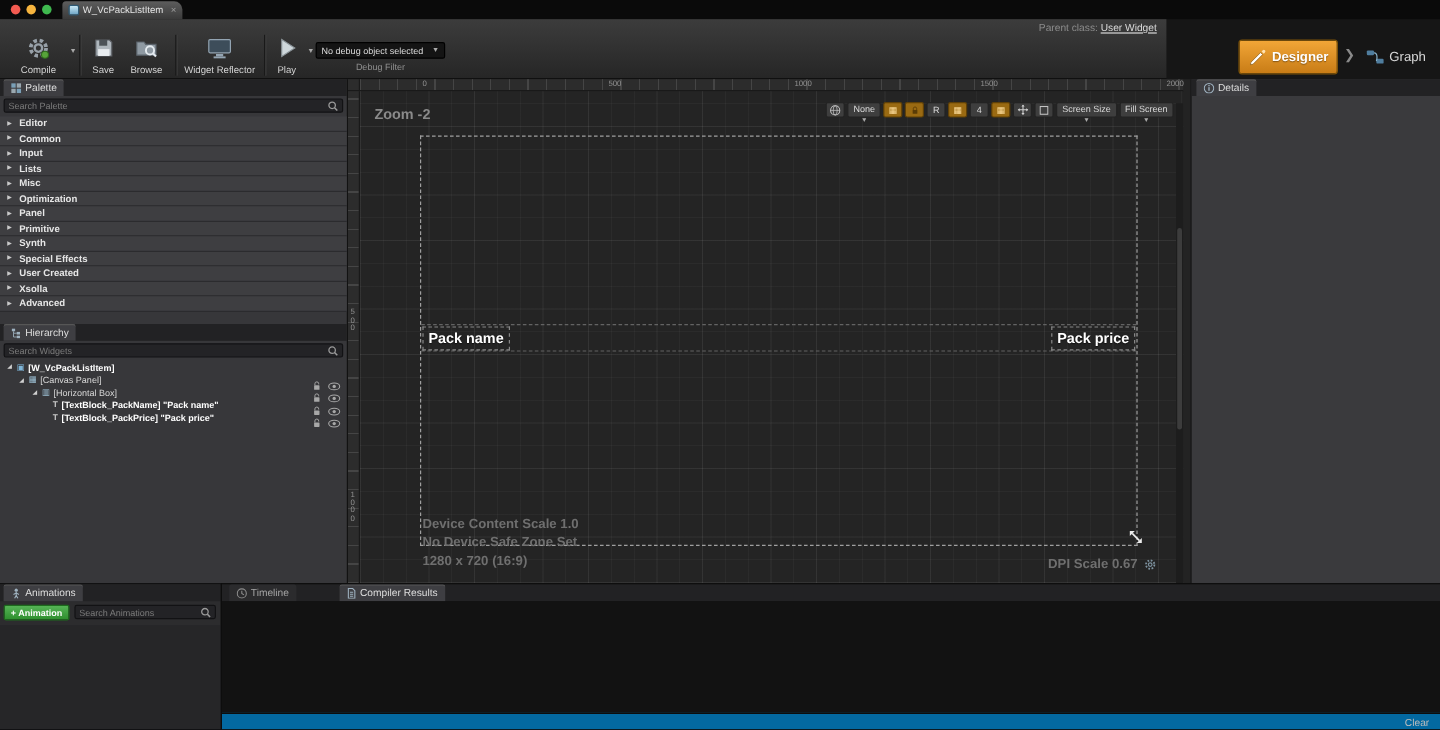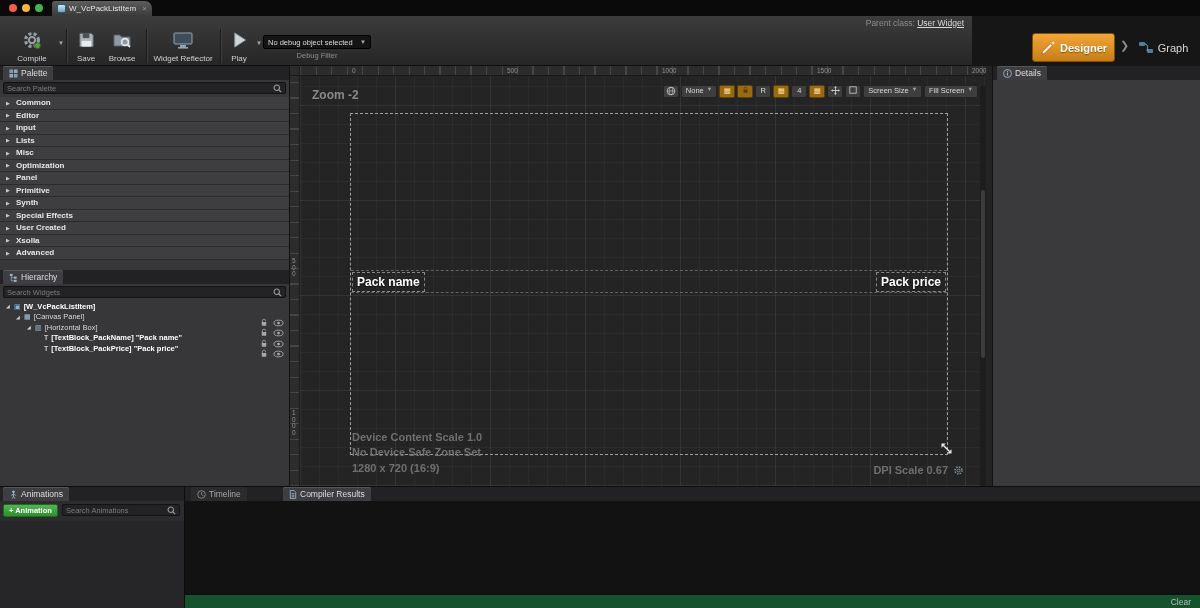--- a/index.html
+++ b/index.html
@@ -70,21 +70,21 @@
 #ruler-left{position:absolute;left:0;top:10px;width:10px;bottom:0;background:#2c2c2c;border-right:1px solid #191919;background-image:repeating-linear-gradient(0deg,#454545 0 1px,transparent 1px 15.5px);}
 .rl-top-label{position:absolute;top:1px;font-size:6.5px;color:#909090;}
 .rl-left-label{position:absolute;left:2px;font-size:6.5px;line-height:6.5px;color:#909090;white-space:pre-line;}
 #viewport{position:absolute;left:10px;top:10px;right:6px;bottom:0;background:#242424;background-image:
  repeating-linear-gradient(90deg,rgba(255,255,255,.030) 0 1px,transparent 1px 19px),
  repeating-linear-gradient(0deg,rgba(255,255,255,.030) 0 1px,transparent 1px 19px),
  repeating-linear-gradient(90deg,rgba(255,255,255,.045) 0 1px,transparent 1px 95px),
  repeating-linear-gradient(0deg,rgba(255,255,255,.045) 0 1px,transparent 1px 95px);overflow:hidden;}
 #zoom-label{position:absolute;left:12px;top:12px;font-size:12px;font-weight:bold;color:#8a8a8a;}
 #vp-toolbar{position:absolute;top:9px;right:8px;display:flex;gap:2px;align-items:center;}
-.vpt{height:13px;background:#3e3e3e;border:1px solid #232323;border-radius:2px;display:flex;padding:0 4px;gap:3px;font-size:7.5px;color:#dadada;}
+.vpt{height:13px;background:#3e3e3e;border:1px solid #232323;border-radius:2px;display:flex;align-items:center;padding:0 4px;gap:3px;font-size:7.5px;color:#dadada;flex-direction:column;}
 .vpt .caret{font-size:5.5px;color:#aaa;}
 .vpt.accent{background:#9a6a12;border-color:#5f4007;color:#ffdf9e;}
 .vpt.icononly{width:16px;justify-content:center;padding:0;}
 #design-rect{position:absolute;left:50px;top:37px;width:598px;height:342px;border:1px dashed #9f9f9f;}
 #hbox-row{position:absolute;left:0;right:0;top:156px;height:23px;border-top:1px dashed #636363;border-bottom:1px dashed #636363;display:flex;justify-content:space-between;align-items:center;padding:0 1px;}
 .tb-text{font-size:12px;font-weight:bold;color:#fff;padding:2px 4px;border:1px dashed rgba(255,255,255,.45);text-shadow:0 1px 1px rgba(0,0,0,.6);}
 #resize-handle{position:absolute;right:-6px;bottom:-5px;}
 #vp-status{position:absolute;left:52px;bottom:10px;font-size:11px;font-weight:bold;color:#6f6f6f;line-height:15.5px;}
 #dpi-row{position:absolute;right:22px;bottom:10px;display:flex;gap:5px;align-items:center;font-size:11px;font-weight:bold;color:#6f6f6f;}
 #vp-scroll{position:absolute;right:0;top:10px;bottom:0;width:6px;background:#1d1d1d;}
@@ -93,21 +93,21 @@
 
 #details-panel{position:absolute;left:992px;top:66px;width:208px;height:420px;background:#3a3a3d;border-left:1px solid #121212;padding-left:36px;}
 
 
 #anim-panel{position:absolute;left:0;top:486px;width:184px;height:122px;background:#2c2c2e;border-top:1px solid #0d0d0d;}
 #add-anim-btn{position:absolute;left:3px;top:17px;height:13px;padding:0 5px;background:linear-gradient(#55b355,#2f8f2f);border:1px solid #1d6b1d;border-radius:2px;font-size:7.5px;font-weight:bold;color:#fff;display:flex;align-items:center;}
 #anim-search{left:62px;right:4px;top:17px;}
 #anim-lower{position:absolute;left:0;right:0;top:34px;bottom:0;background:#262628;}
 #bottom-right{position:absolute;left:184px;top:486px;width:1016px;height:122px;background:#171717;border-top:1px solid #0d0d0d;border-left:1px solid #0d0d0d;}
 #log-content{position:absolute;left:0;right:0;top:14px;bottom:14px;background:#121212;}
-#log-footer{position:absolute;left:0;right:0;bottom:0;height:14px;background:#14532d;border-top:1px solid #0d0d0d;display:flex;align-items:center;justify-content:flex-end;padding:0 9px;}
+#log-footer{position:absolute;left:0;right:0;bottom:0;height:14px;background:#0369a1;border-top:1px solid #0d0d0d;display:flex;align-items:center;justify-content:flex-end;padding:0 9px;}
 #log-footer .cap{font-size:8.5px;color:#bcbcbc;}
 </style>
 </head>
 <body>
 
 <div id="app">
 
   <div id="titlebar">
     <div class="tl" id="tl-close"></div>
     <div class="tl" id="tl-min"></div>
@@ -217,25 +217,25 @@
     <div class="searchbox" id="palette-search">
       <input placeholder="Search Palette" style="">
       <svg width="9" height="9" viewBox="0 0 10 10">
         <circle cx="4.2" cy="4.2" r="3" fill="none" stroke="#9a9a9a" stroke-width="1.2"></circle>
         <path d="M6.4 6.4 L9 9" stroke="#9a9a9a" stroke-width="1.4"></path>
       </svg>
     </div>
     <div id="palette-list">
         <div class="pal-row">
           <span class="exp">▶</span>
+          <span class="cap">Editor</span>
+        </div>
+        <div class="pal-row">
+          <span class="exp">▶</span>
           <span class="cap">Common</span>
-        </div>
-        <div class="pal-row">
-          <span class="exp">▶</span>
-          <span class="cap">Editor</span>
         </div>
         <div class="pal-row">
           <span class="exp">▶</span>
           <span class="cap">Input</span>
         </div>
         <div class="pal-row">
           <span class="exp">▶</span>
           <span class="cap">Lists</span>
         </div>
         <div class="pal-row">

